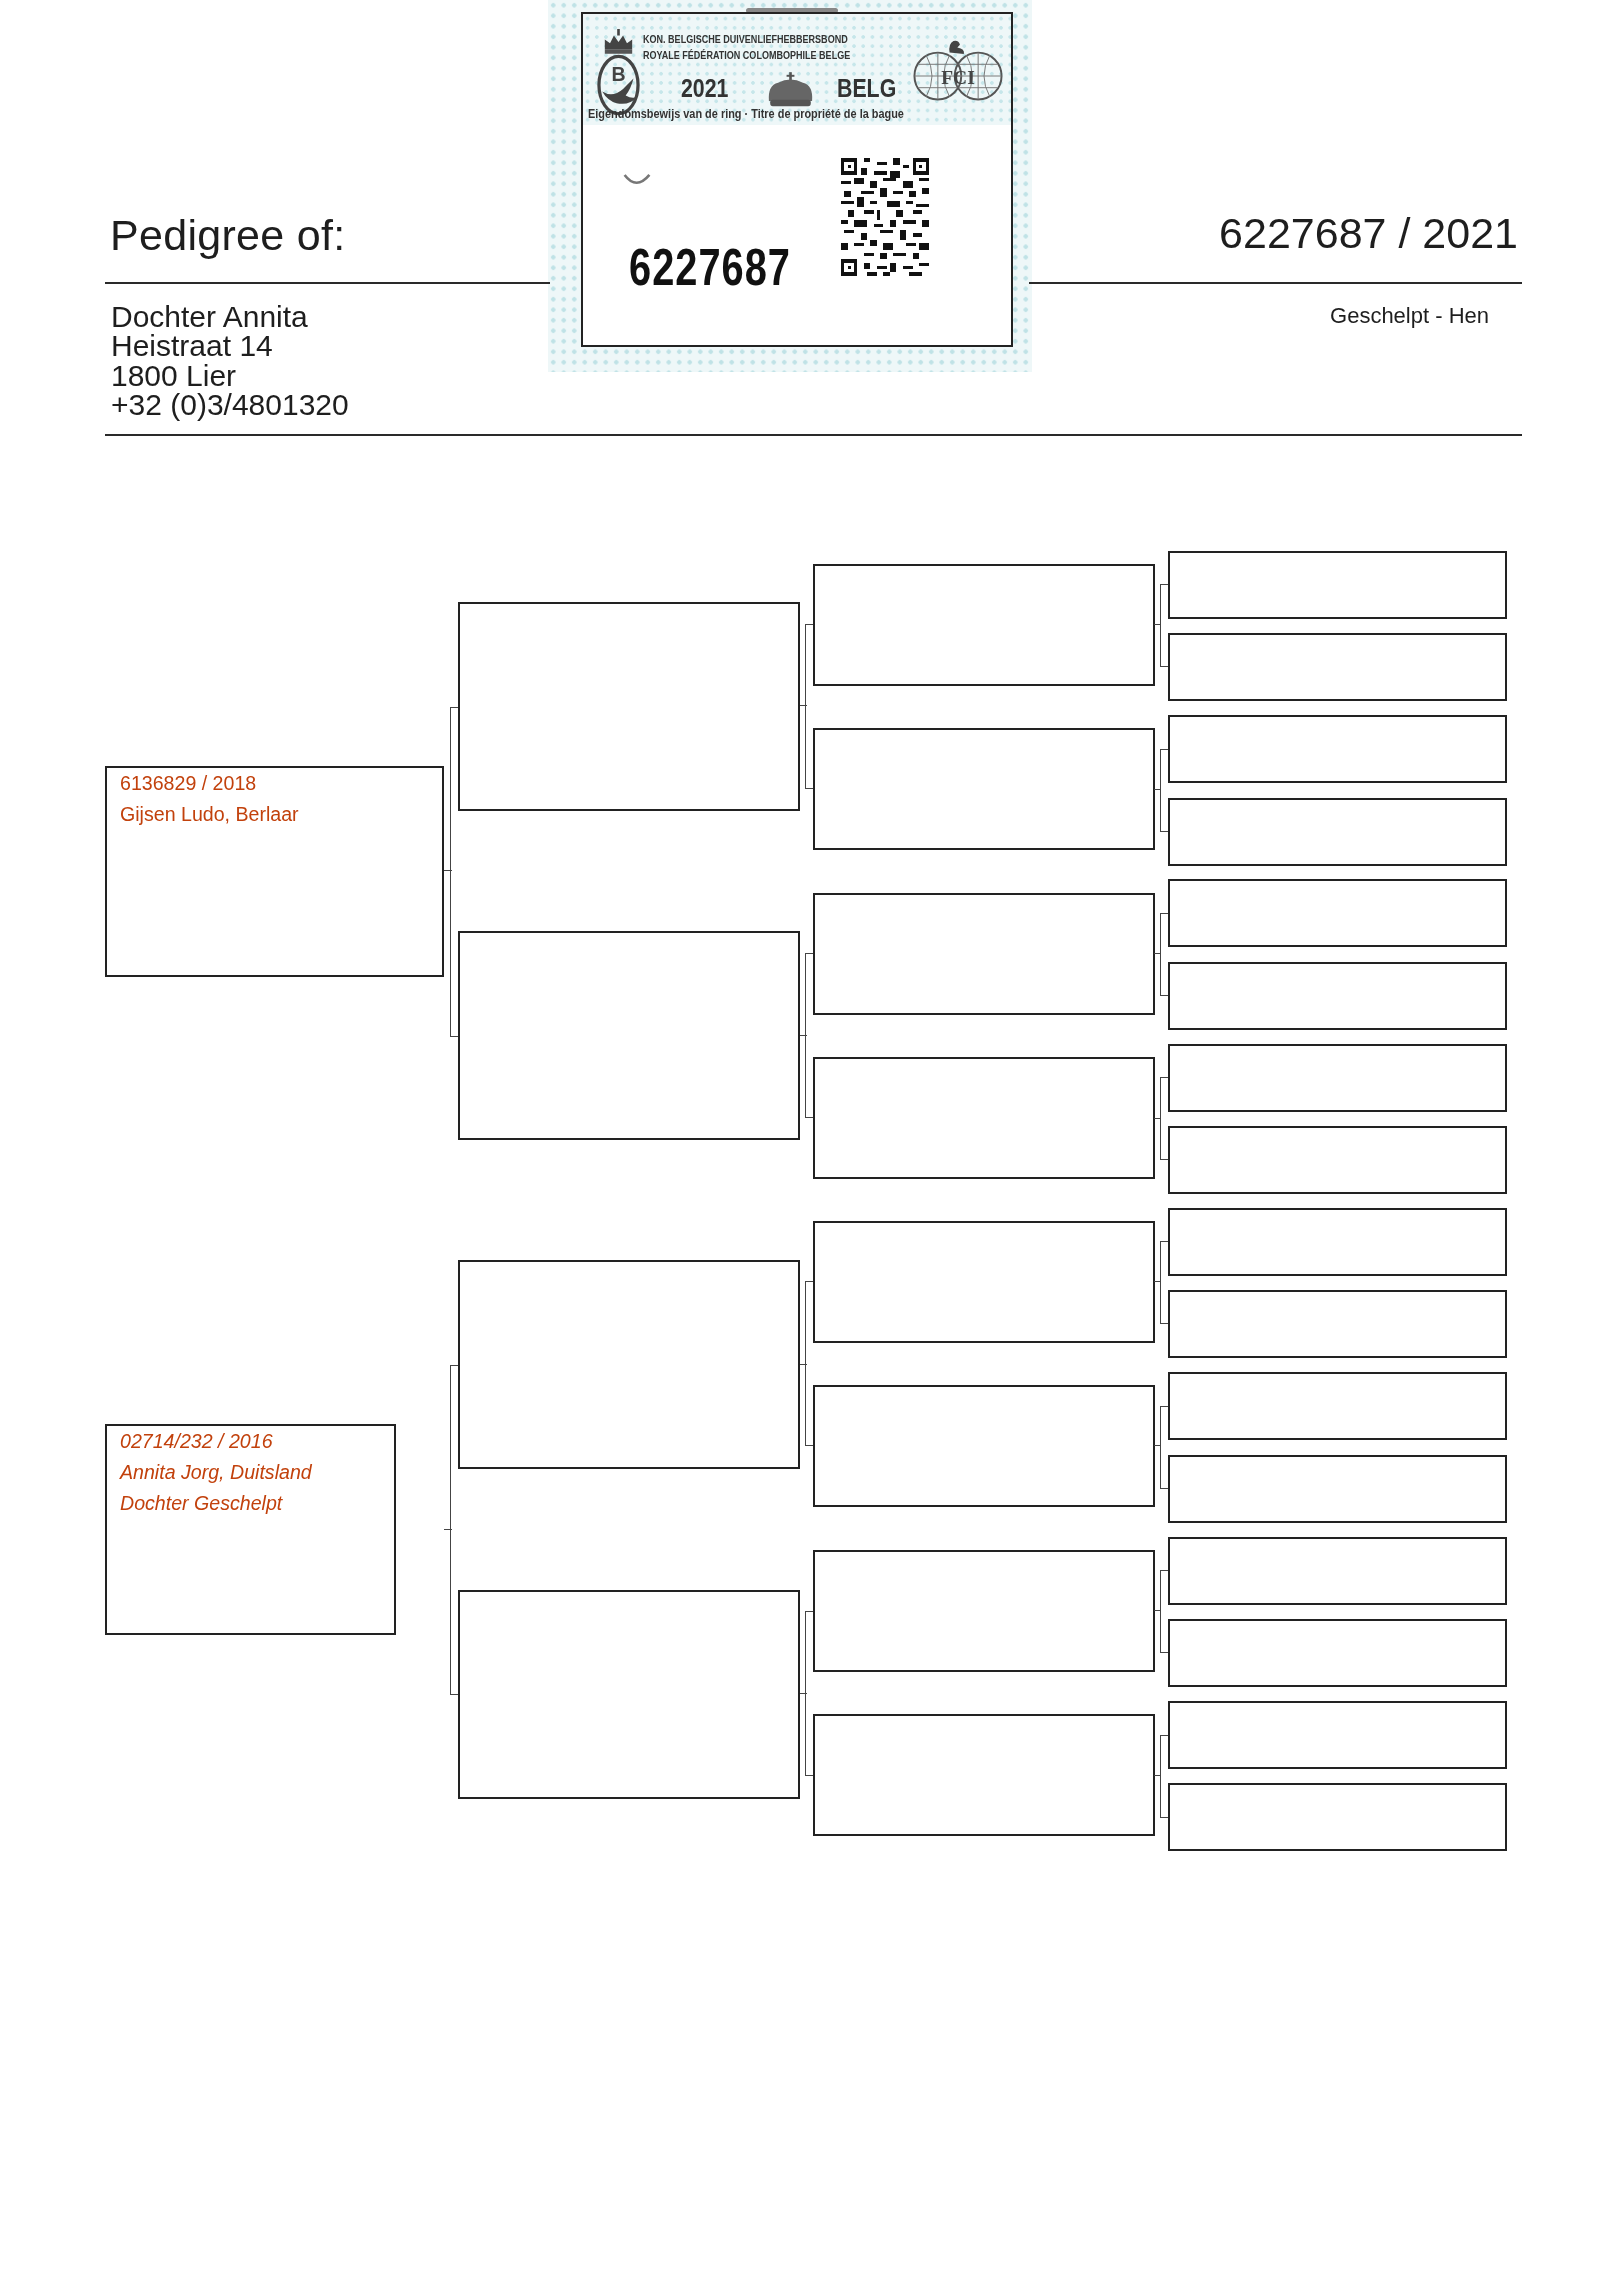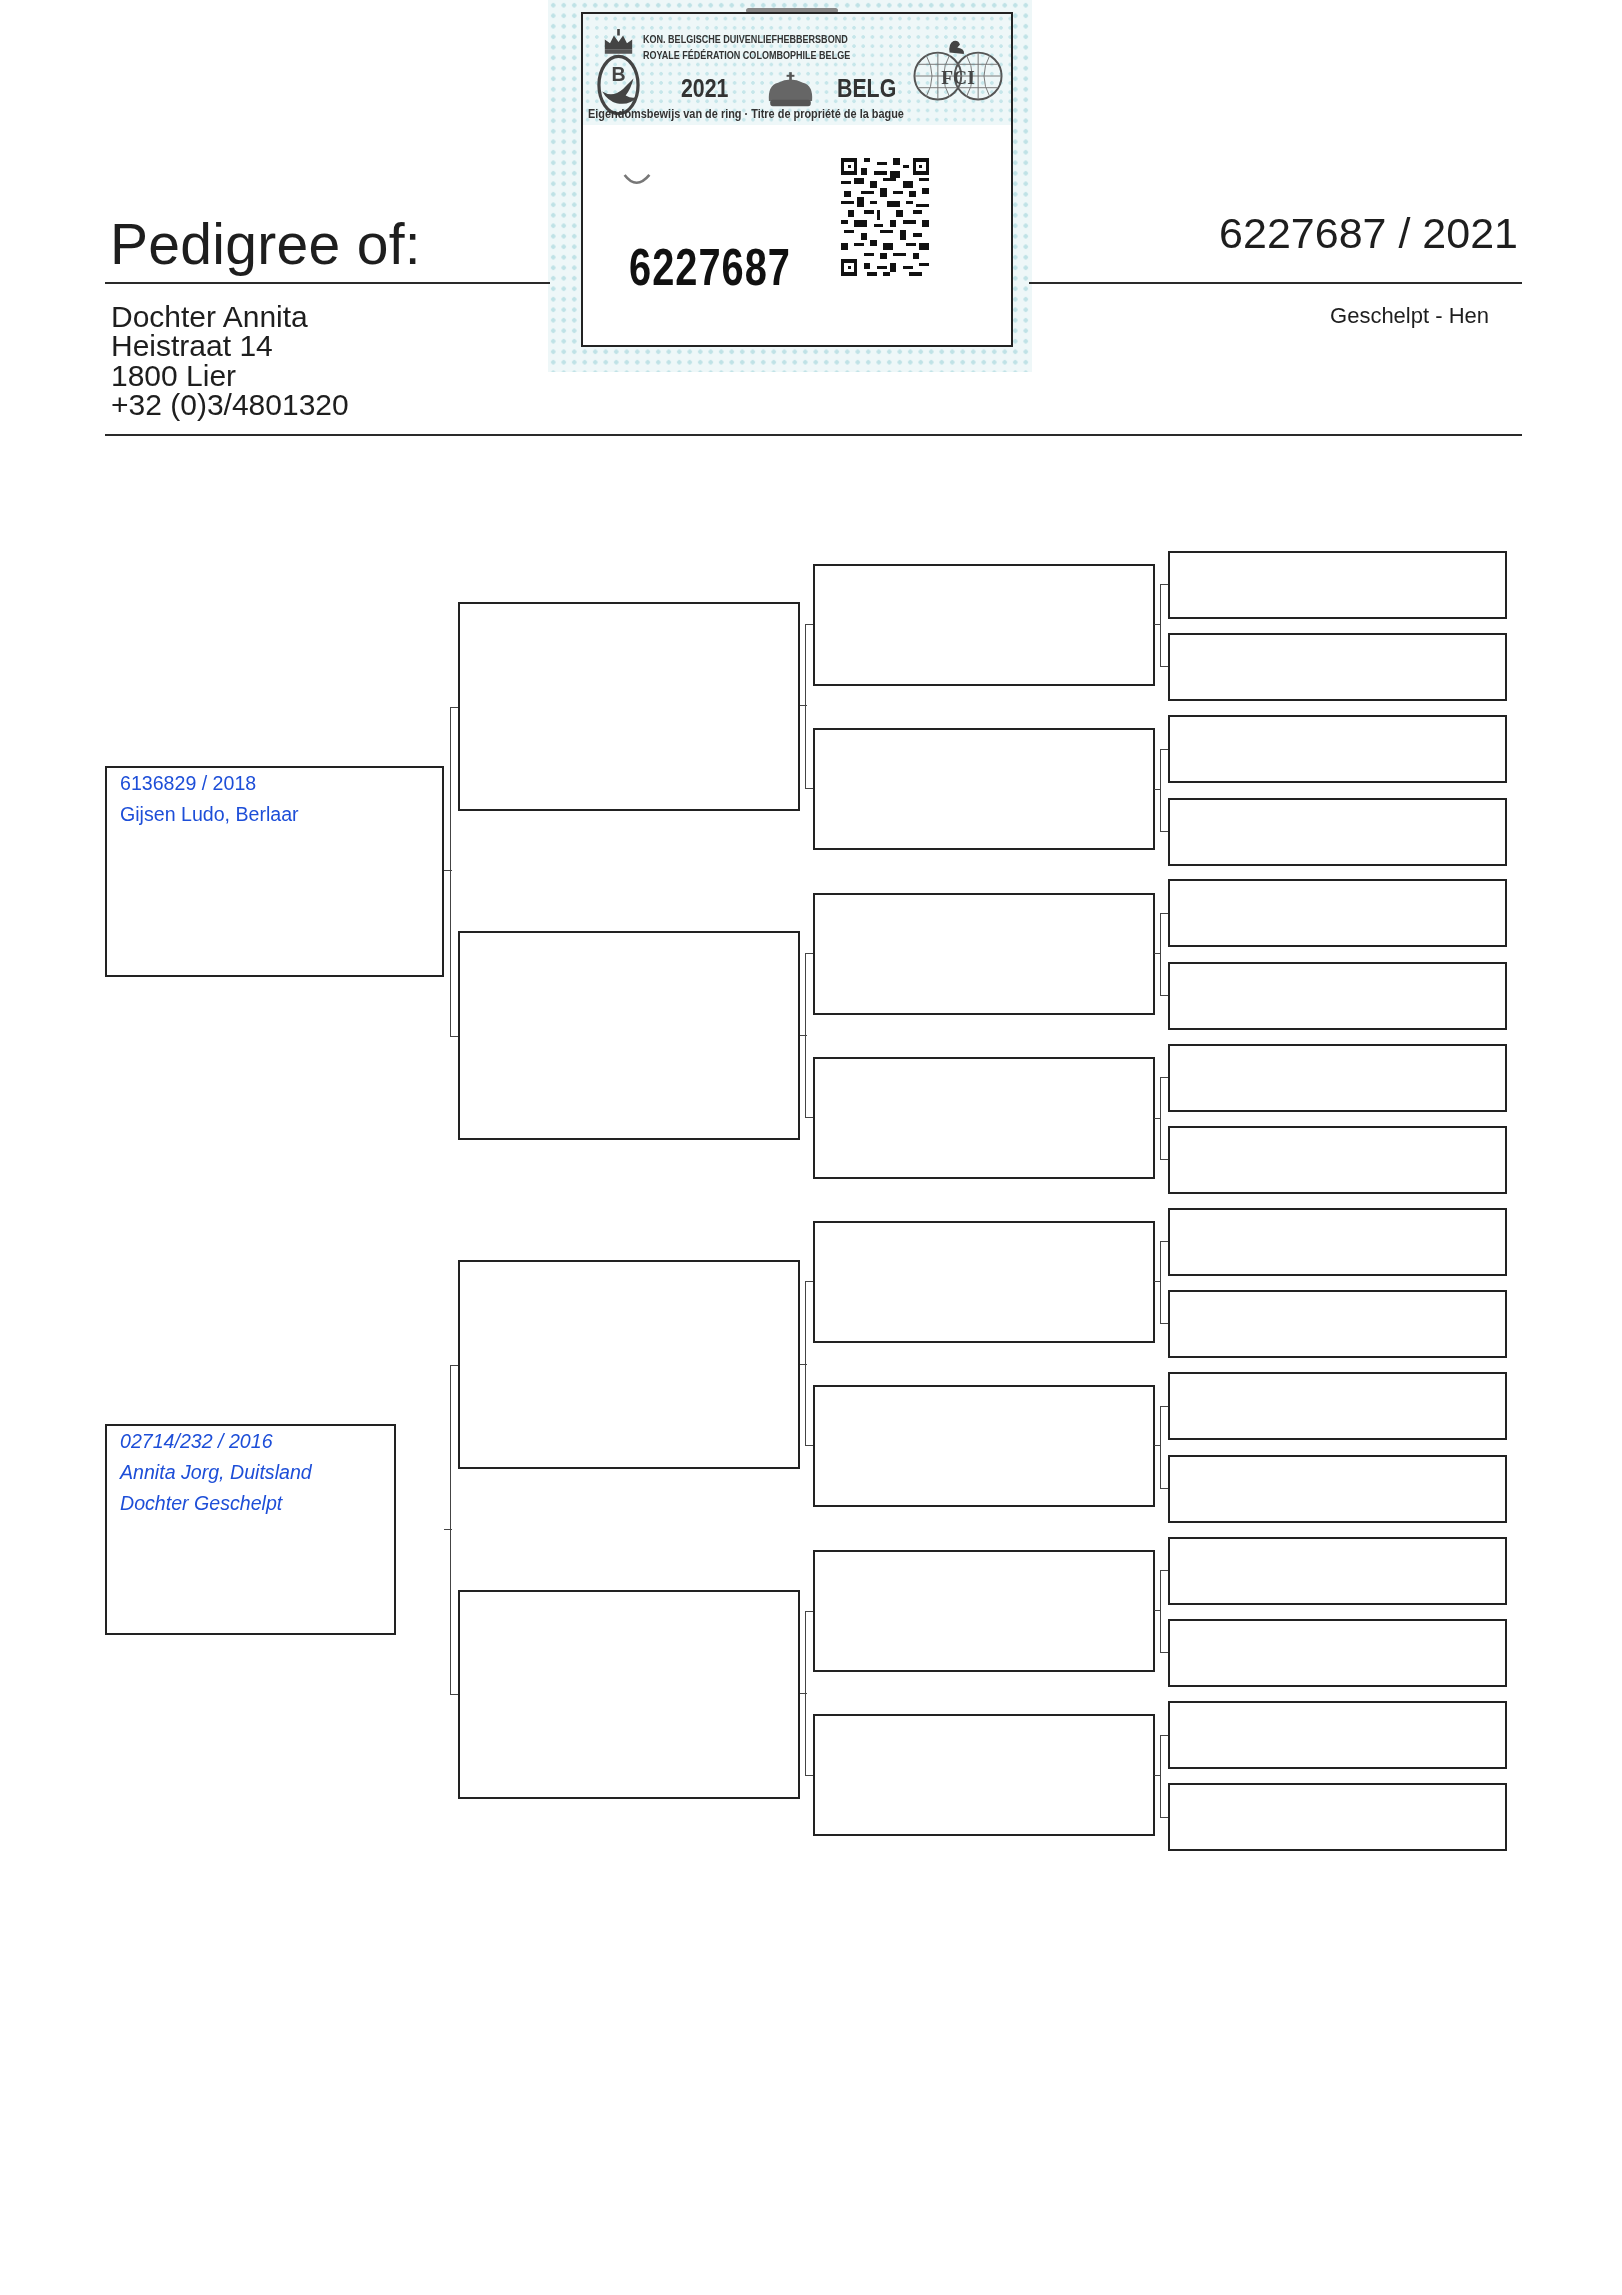--- a/index.html
+++ b/index.html
@@ -1,25 +1,25 @@
 <!DOCTYPE html>
 <html style="font-size:10.5px"><head>
 <meta charset="utf-8">
 <style>
   html, body { margin:0; padding:0; }
   body { width:1623px; height:2295px; background:#ffffff; position:relative; overflow:hidden; font-family:"Liberation Sans", sans-serif; color:#1a1a1a; }
   .abs { position:absolute; }
   .hline { position:absolute; height:2px; background:#2a2a2a; }
-  .title { position:absolute; font-size:57px; font-weight:normal; color:#1e1e1e; letter-spacing:0.3px; }
+  .title { position:absolute; font-size:43px; font-weight:normal; color:#1e1e1e; letter-spacing:0.3px; }
   .owner { position:absolute; left:111px; top:302px; font-size:30px; line-height:29.4px; color:#1e1e1e; }
   .owner div { white-space:nowrap; }
   .ring-right { position:absolute; right:105px; top:209px; font-size:43px; color:#1e1e1e; }
   .color-sex { position:absolute; right:134px; top:303px; font-size:22px; color:#1e1e1e; }
   .box { position:absolute; border:2px solid #222; background:#fff; box-sizing:border-box; }
-  .box .t { font-size:19.6px; line-height:31px; color:#1d4ed8; padding-left:13px; white-space:nowrap; }
+  .box .t { font-size:19.6px; line-height:31px; color:#c2410c; padding-left:13px; white-space:nowrap; }
   .box .t:first-child { margin-top:0px; }
   .conn { position:absolute; border:1.3px solid #444; border-right:none; box-sizing:border-box; }
   .stub { position:absolute; height:1.3px; background:#444; }
   
   .tag-bg { position:absolute; left:548px; top:0; width:484px; height:372px;
     background-color:#eef7f8;
     background-image: radial-gradient(circle, #bfe2e6 2px, transparent 2.3px);
     background-size:10.5px 10.5px; }
   .tag { position:absolute; left:581px; top:11.8px; width:432px; height:335px; border:2px solid #222; background:#fff; box-sizing:border-box; }
   .tag-head { position:absolute; left:0; top:0; width:428px; height:111px;

